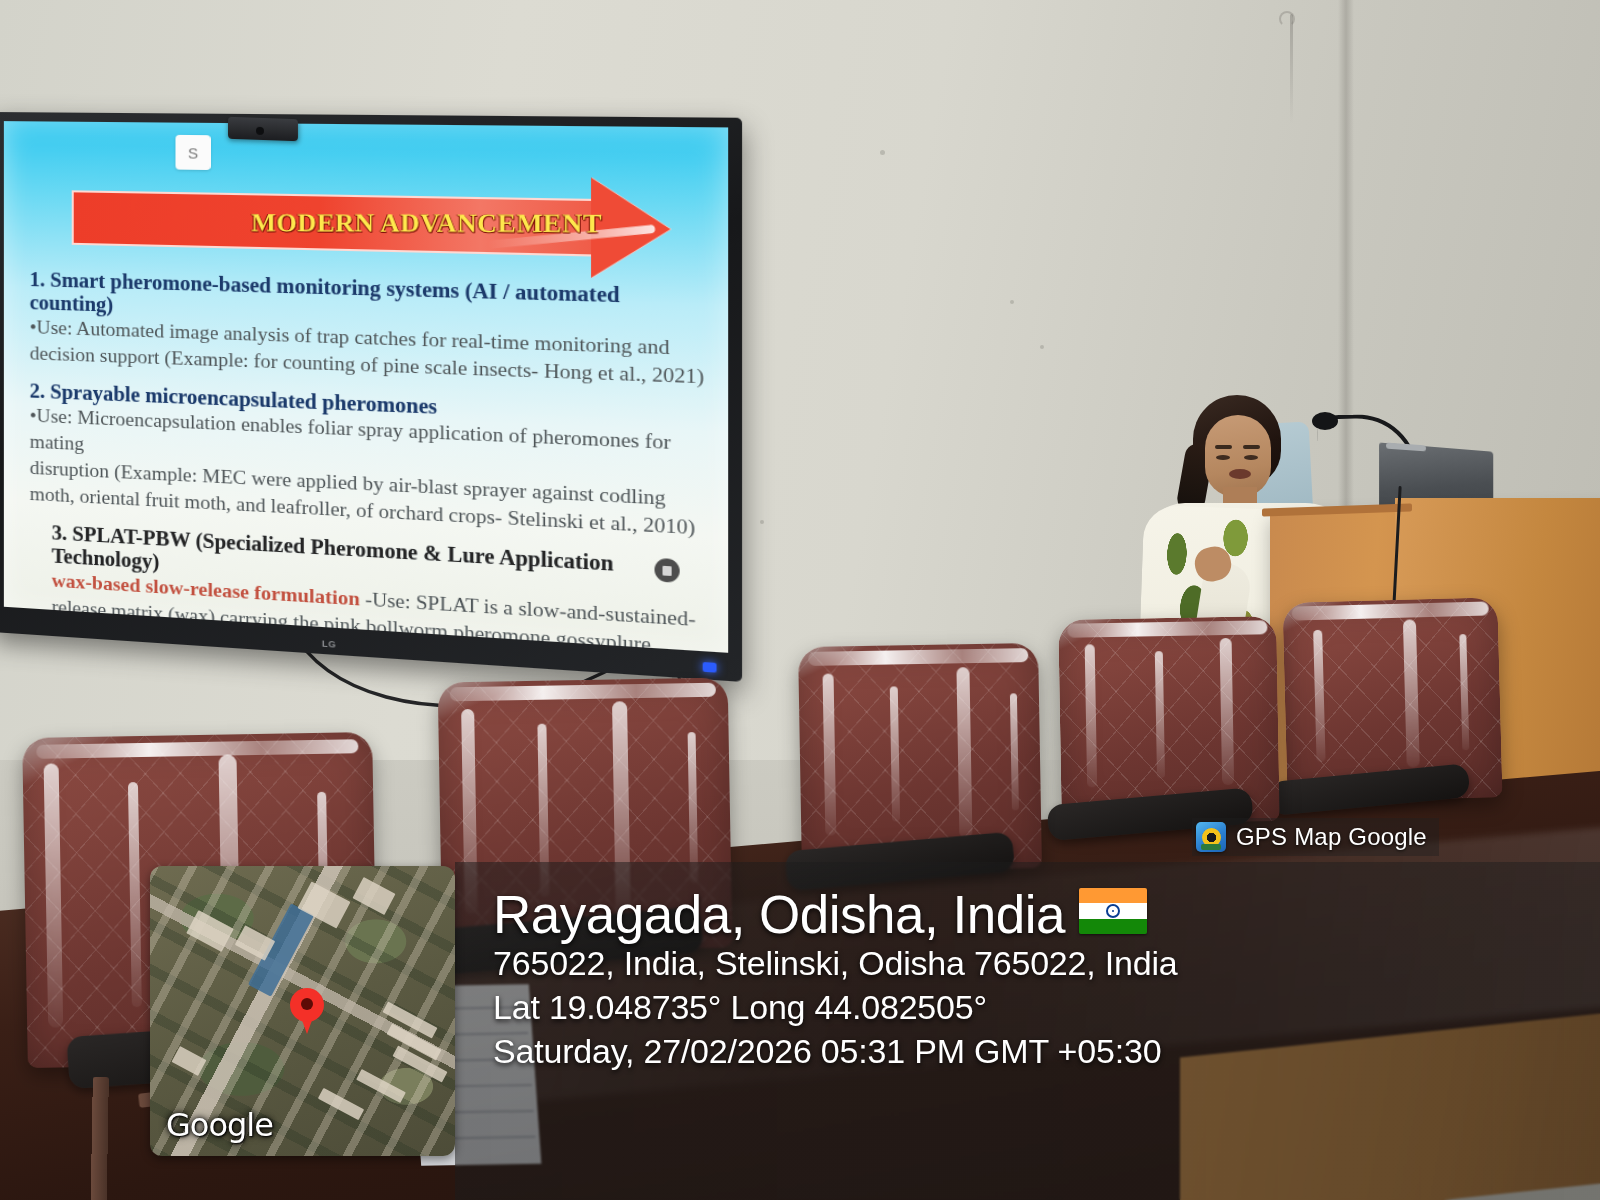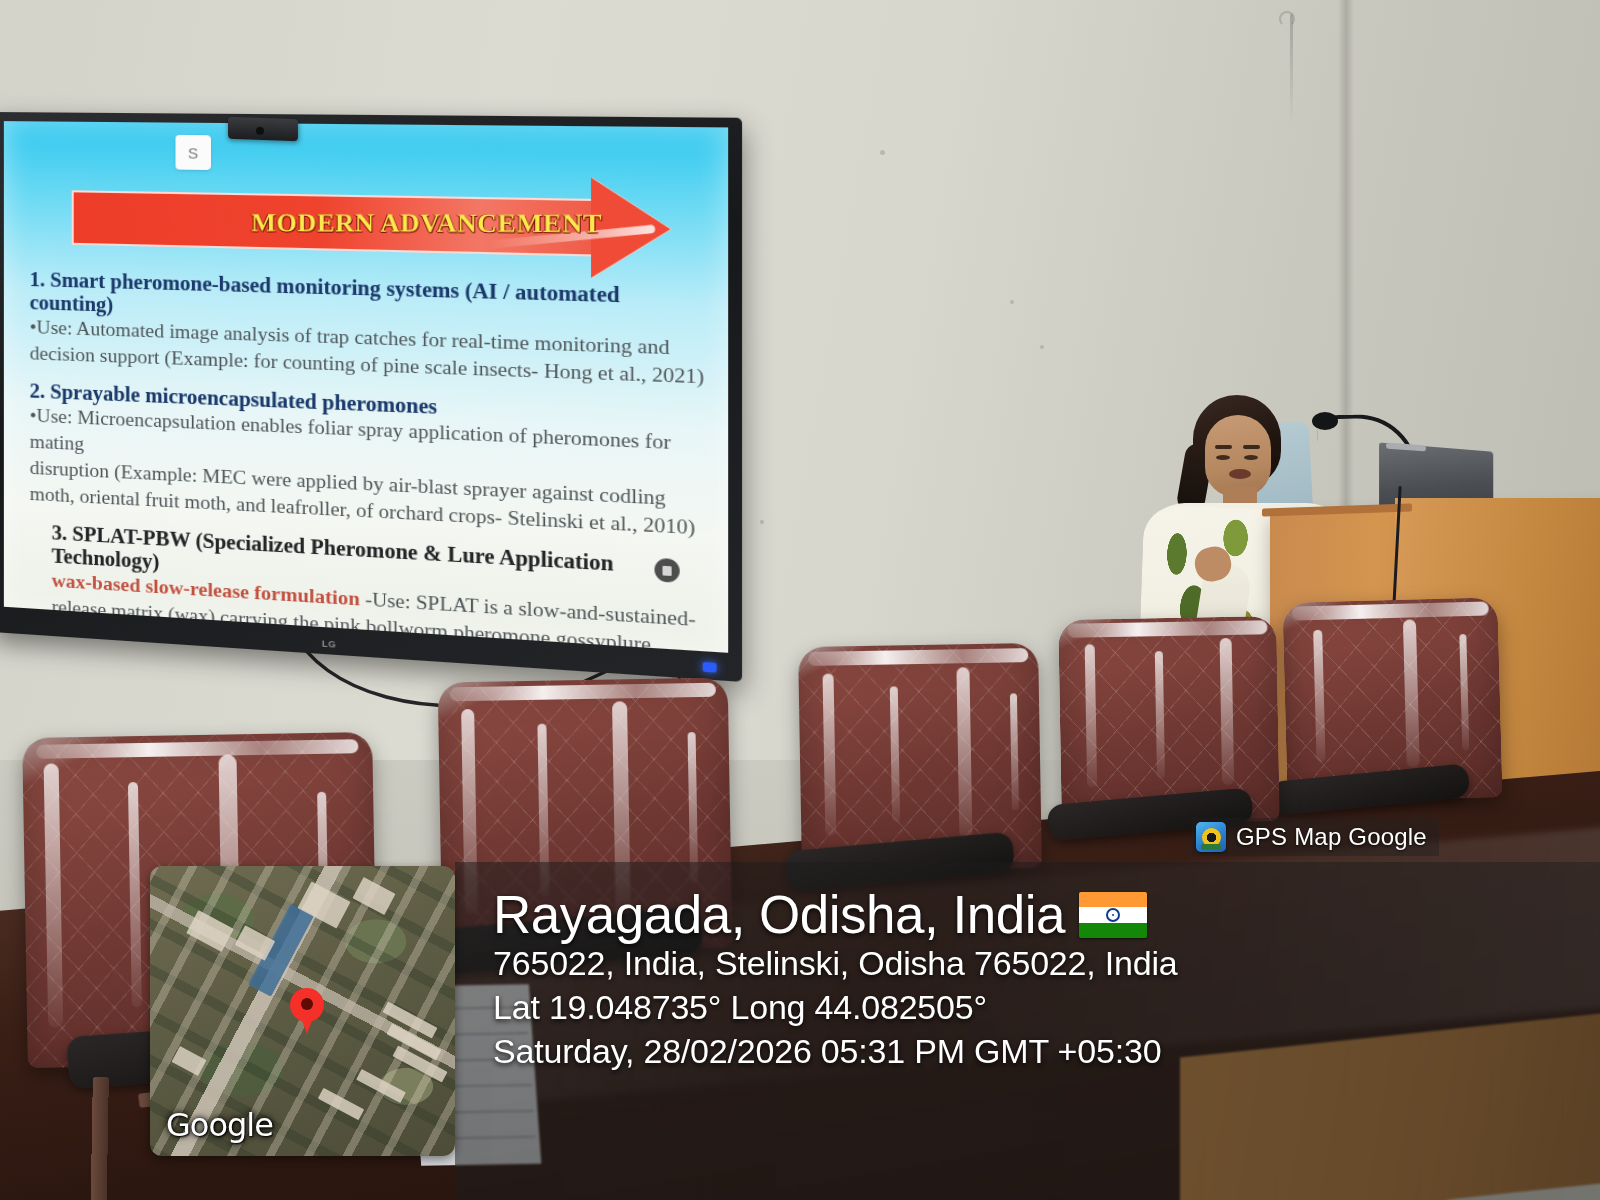--- a/index.html
+++ b/index.html
@@ -344,21 +344,21 @@
   .map-google {
     position:absolute; left:16px; bottom:12px; font-size:32px; color:#fff;
     font-family:"DejaVu Sans", sans-serif; letter-spacing:-1px;
     text-shadow:0 0 5px rgba(0,0,0,.95),0 0 9px rgba(0,0,0,.8), 1px 1px 2px #000;
   }
 
   #info { position:absolute; left:493px; top:888px; width:1000px; color:#fff; }
   #info .l1 {
     font-size:53px; line-height:1.0; letter-spacing:-.5px;
     text-shadow:0 2px 5px rgba(0,0,0,.85);
-    display:flex; align-items:center; gap:14px; white-space:nowrap;
+    display:flex; gap:14px; white-space:nowrap;
   }
   #info .l2, #info .l3, #info .l4, #info .l5 {
     font-size:34px; line-height:1.30; letter-spacing:-.2px;
     text-shadow:0 2px 5px rgba(0,0,0,.85); white-space:nowrap;
   }
   #info .l2 { margin-top:14px; }
   .flag {
     display:inline-block; width:68px; height:46px; position:relative;
     border-radius:2px; overflow:hidden;
     background:linear-gradient(180deg,#ff9933 0 33.3%,#ffffff 33.3% 66.6%,#138808 66.6% 100%);
@@ -578,16 +578,16 @@
 
   <div id="info">
     <div class="l1">
       <span>Rayagada, Odisha, India</span>
       <span class="flag">
           <span class="chakra"></span>
         </span>
     </div>
     <div class="l3">765022, India, Stelinski, Odisha 765022, India</div>
     <div class="l4">Lat 19.048735° Long 44.082505°</div>
-    <div class="l5">Saturday, 28/02/2026 05:31 PM GMT +05:30</div>
+    <div class="l5">Saturday, 27/02/2026 05:31 PM GMT +05:30</div>
   </div>
 
 </div>
 
 </body></html>

